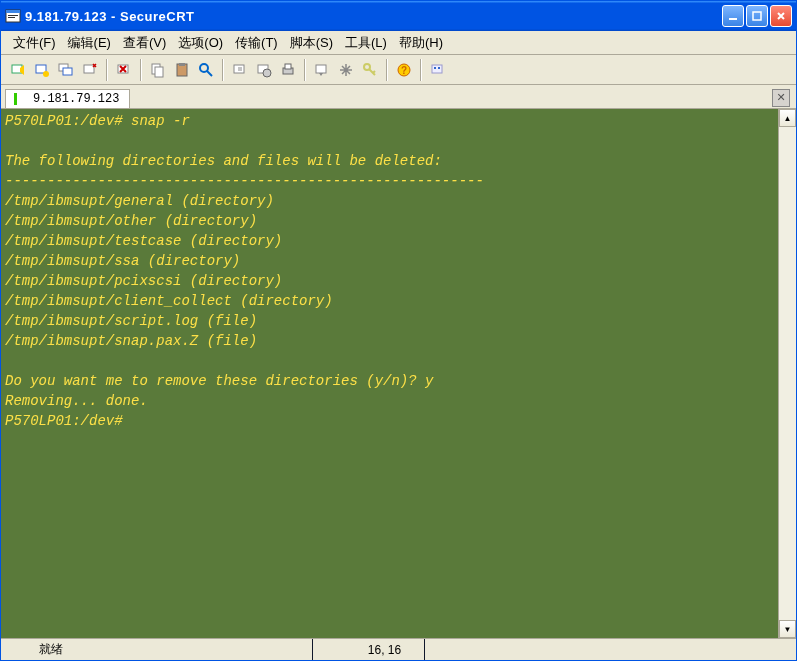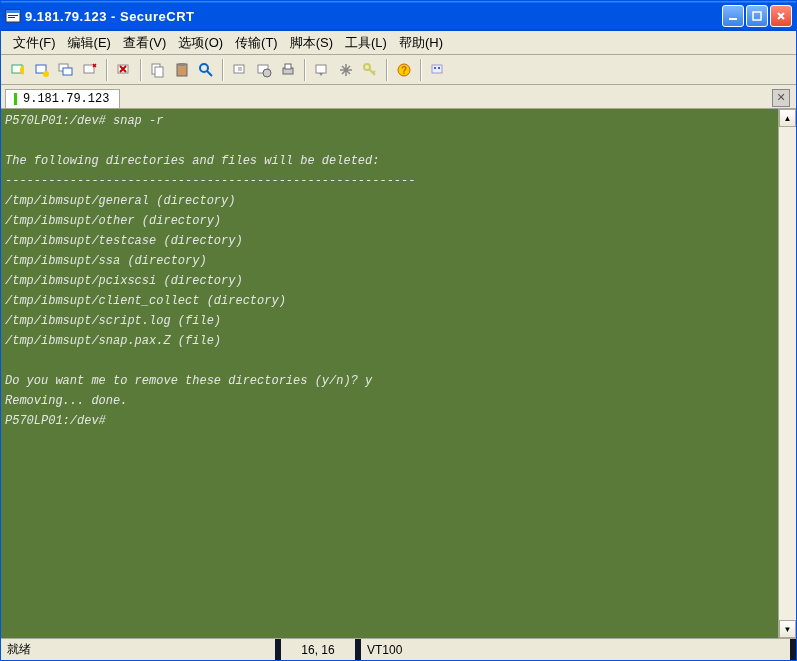--- a/index.html
+++ b/index.html
@@ -12,30 +12,30 @@
 .win-controls { display: flex; gap: 2px; }
 .win-btn { width: 22px; height: 22px; border: 1px solid #fff; border-radius: 3px; display: flex; align-items: center; justify-content: center; font-family: Arial, sans-serif; font-weight: bold; cursor: pointer; }
 .win-min, .win-max { background: linear-gradient(to bottom, #7eb6ff, #3a84e6); color: #fff; }
 .win-close { background: linear-gradient(to bottom, #ff8a7a, #e74b32); color: #fff; }
 .menubar { height: 24px; background: #ece9d8; display: flex; align-items: center; padding: 0 6px; border-bottom: 1px solid #aca899; }
 .menubar .menu-item { padding: 2px 6px; cursor: pointer; font-size: 13px; }
 .toolbar { height: 30px; background: #ece9d8; display: flex; align-items: center; padding: 2px 6px; border-bottom: 1px solid #aca899; gap: 2px; }
 .tb-btn { width: 22px; height: 22px; display: flex; align-items: center; justify-content: center; cursor: pointer; border: 1px solid transparent; }
 .tb-sep { width: 2px; height: 22px; border-left: 1px solid #aca899; border-right: 1px solid #fff; margin: 0 3px; }
 .tabbar { height: 24px; background: #ece9d8; display: flex; align-items: flex-end; padding: 2px 4px 0 4px; border-bottom: 1px solid #aca899; }
-.tab { background: #fff; border: 1px solid #aca899; border-bottom: none; padding: 2px 10px 2px 8px; font-size: 12px; display: flex; align-items: center; gap: 6px; cursor: pointer; font-family: "Courier New", monospace; }
+.tab { background: #fff; border: 1px solid #aca899; border-bottom: none; padding: 2px 10px 2px 8px; font-size: 12px; display: flex; align-items: center; gap: 16px; cursor: pointer; font-family: "Courier New", monospace; }
 .tab .tab-indicator { width: 3px; height: 12px; background: #3c0; }
 .tab-close { margin-left: auto; width: 18px; height: 18px; background: #d6d3ce; border: 1px solid #888; display: flex; align-items: center; justify-content: center; cursor: pointer; font-family: Arial, sans-serif; font-size: 11px; color: #555; align-self: center; margin-right: 2px; }
 .terminal-wrap { flex: 1; display: flex; background: #000; position: relative; }
-.terminal { flex: 1; background: #5a7a3a; color: #e5e5e5; font-family: "Courier New", monospace; font-size: 12px; line-height: 20px; padding: 2px 4px; white-space: pre; overflow: hidden; font-style: italic; }
+.terminal { flex: 1; background: #5a7a3a; color: #fde047; font-family: "Courier New", monospace; font-size: 14px; line-height: 20px; padding: 2px 4px; white-space: pre; overflow: hidden; font-style: italic; }
 .vscroll { width: 18px; background: #ece9d8; display: flex; flex-direction: column; border-left: 1px solid #aca899; }
 .vs-btn { height: 18px; background: linear-gradient(to bottom, #fff, #ece9d8); border: 1px solid #aca899; display: flex; align-items: center; justify-content: center; font-size: 8px; cursor: pointer; }
 .vs-track { flex: 1; background: #f1efe2; }
 .statusbar { height: 22px; background: #ece9d8; border-top: 1px solid #aca899; display: flex; align-items: center; font-size: 12px; }
-.statusbar .sb-cell { border-right: 6px solid #0f172a; padding: 0 6px; height: 100%; display: flex; align-items: center; }
+.statusbar .sb-cell { border-right: 1px solid #0f172a; padding: 0 6px; height: 100%; display: flex; align-items: center; margin-left: 32px; }
 .sb-ready { width: 280px; }
 .sb-proto { width: 130px; justify-content: center; }
 .sb-cursor { width: 80px; justify-content: center; }
 .sb-size { width: 130px; }
 .sb-emul { flex: 1; }
 .icon-sm svg { width: 16px; height: 16px; display: block; }
 </style>
 </head>
 <body>
 
@@ -214,16 +214,15 @@
     <div class="vscroll">
       <div class="vs-btn">▲</div>
       <div class="vs-track"></div>
       <div class="vs-btn">▼</div>
     </div>
   </div>
 
   <div class="statusbar">
     <div class="sb-cell sb-ready">就绪</div>
     <div class="sb-cell sb-cursor">16,  16</div>
-    <div class="sb-cell sb-emul">VT100</div>
   </div>
 
 </div>
 
 </body></html>

